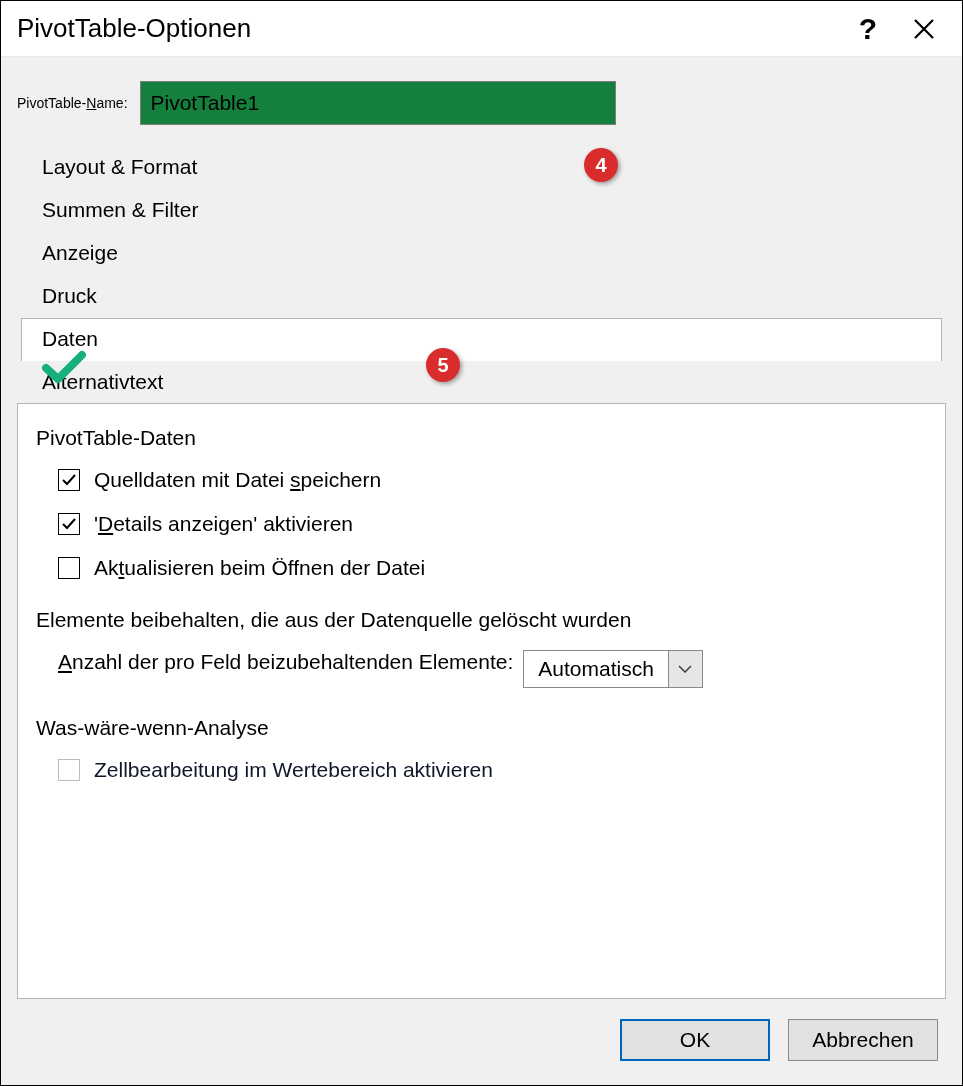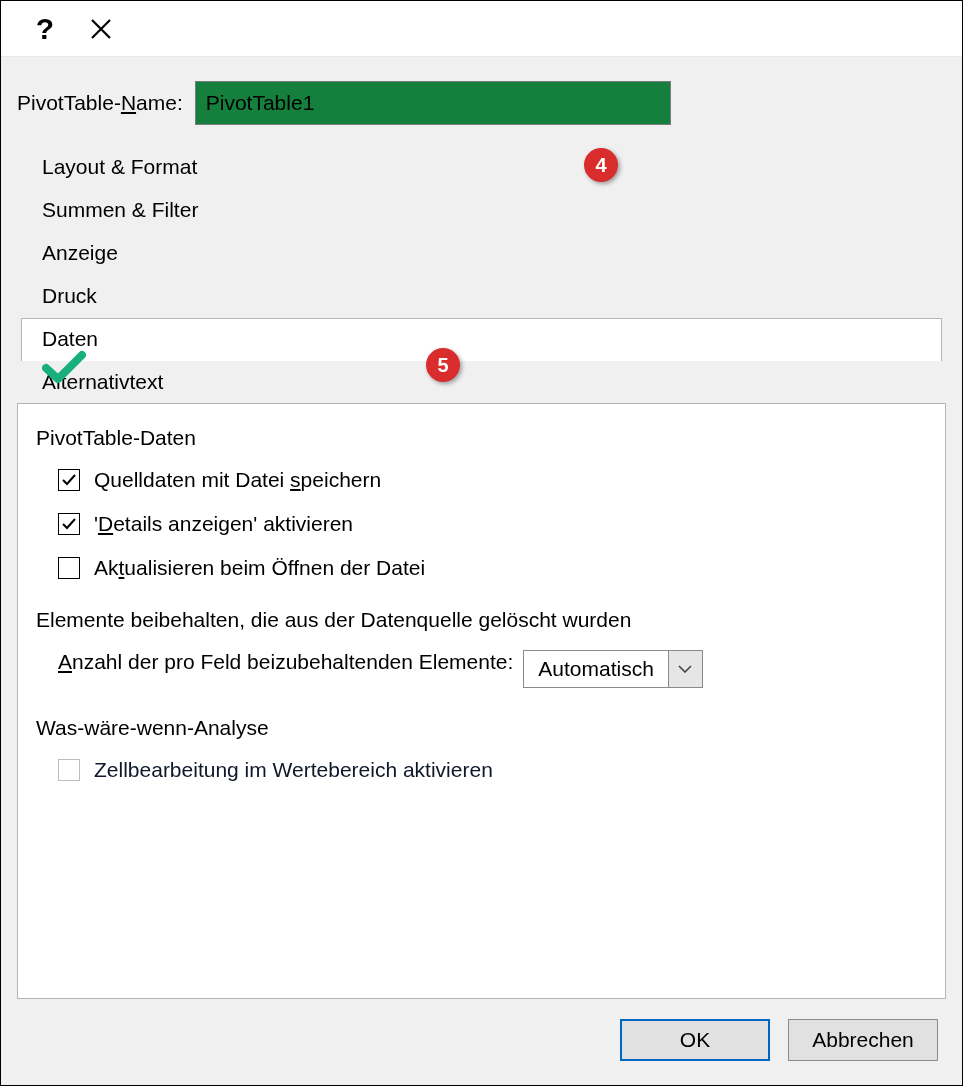--- a/index.html
+++ b/index.html
@@ -45,21 +45,21 @@
     font-size: 30px;
     font-weight: 600;
   }
   .titlebar-btn.close svg { width: 22px; height: 22px; }
   .namerow {
     display: flex;
     align-items: center;
     padding: 24px 16px 20px 16px;
   }
   .namerow label {
-    font-size: 21px;
+    font-size: 14px;
     margin-right: 12px;
   }
   .name-input {
     width: 476px;
     height: 44px;
     border: 1px solid #7c7c7c;
     background: #15803d;
     padding: 0 10px;
     font-size: 21px;
     font-family: inherit;
@@ -194,20 +194,21 @@
     z-index: 9;
   }
   .green-check svg { width: 44px; height: 34px; }
 </style>
 </head>
 <body>
 
 <div class="dialog">
 
   <div class="titlebar">
+    <div class="title">PivotTable-Optionen</div>
     <div class="titlebar-btn help">?</div>
     <div class="titlebar-btn close">
       <svg viewBox="0 0 22 22">
           <path d="M2 2 L20 20 M20 2 L2 20" stroke="#000" stroke-width="2.2" fill="none"></path>
         </svg>
     </div>
   </div>
 
   <div class="namerow">
     <label>

